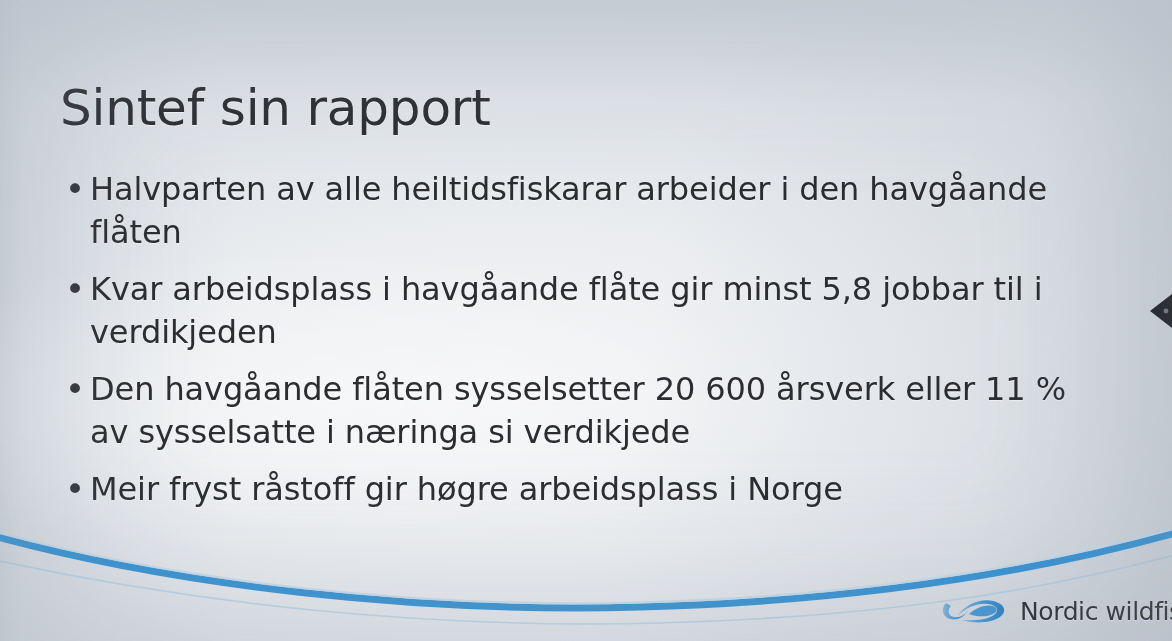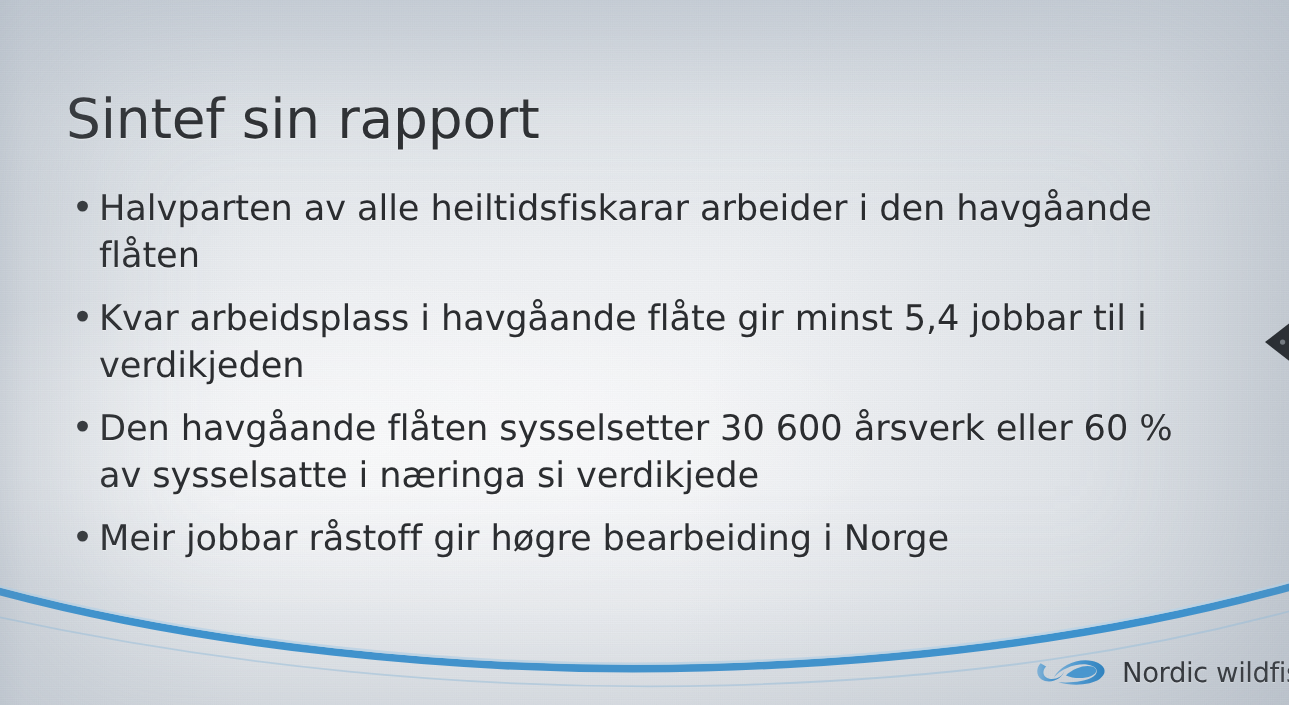--- a/index.html
+++ b/index.html
@@ -186,31 +186,31 @@
 
     <div class="bullets">
 
       <div class="bullet">
         <span class="bullet-dot">•</span>
         <span class="bullet-text">Halvparten av alle heiltidsfiskarar arbeider i den havgåande flåten</span>
       </div>
 
       <div class="bullet">
         <span class="bullet-dot">•</span>
-        <span class="bullet-text">Kvar arbeidsplass i havgåande flåte gir minst 5,4 jobbar til i verdikjeden</span>
-      </div>
-
-      <div class="bullet">
-        <span class="bullet-dot">•</span>
-        <span class="bullet-text">Den havgåande flåten sysselsetter 30 600 årsverk eller 60 % av sysselsatte i næringa si verdikjede</span>
-      </div>
-
-      <div class="bullet">
-        <span class="bullet-dot">•</span>
-        <span class="bullet-text">Meir jobbar råstoff gir høgre bearbeiding i Norge</span>
+        <span class="bullet-text">Kvar arbeidsplass i havgåande flåte gir minst 5,8 jobbar til i verdikjeden</span>
+      </div>
+
+      <div class="bullet">
+        <span class="bullet-dot">•</span>
+        <span class="bullet-text">Den havgåande flåten sysselsetter 20 600 årsverk eller 11 % av sysselsatte i næringa si verdikjede</span>
+      </div>
+
+      <div class="bullet">
+        <span class="bullet-dot">•</span>
+        <span class="bullet-text">Meir fryst råstoff gir høgre arbeidsplass i Norge</span>
       </div>
 
     </div>
 
     <div class="logo">
       <svg class="logo-mark" viewBox="0 0 72 38">
         <defs>
           <linearGradient id="fishgrad" x1="0" y1="0" x2="1" y2="0">
             <stop offset="0%" stop-color="#7fb6de"></stop>
             <stop offset="55%" stop-color="#3a93d4"></stop>

